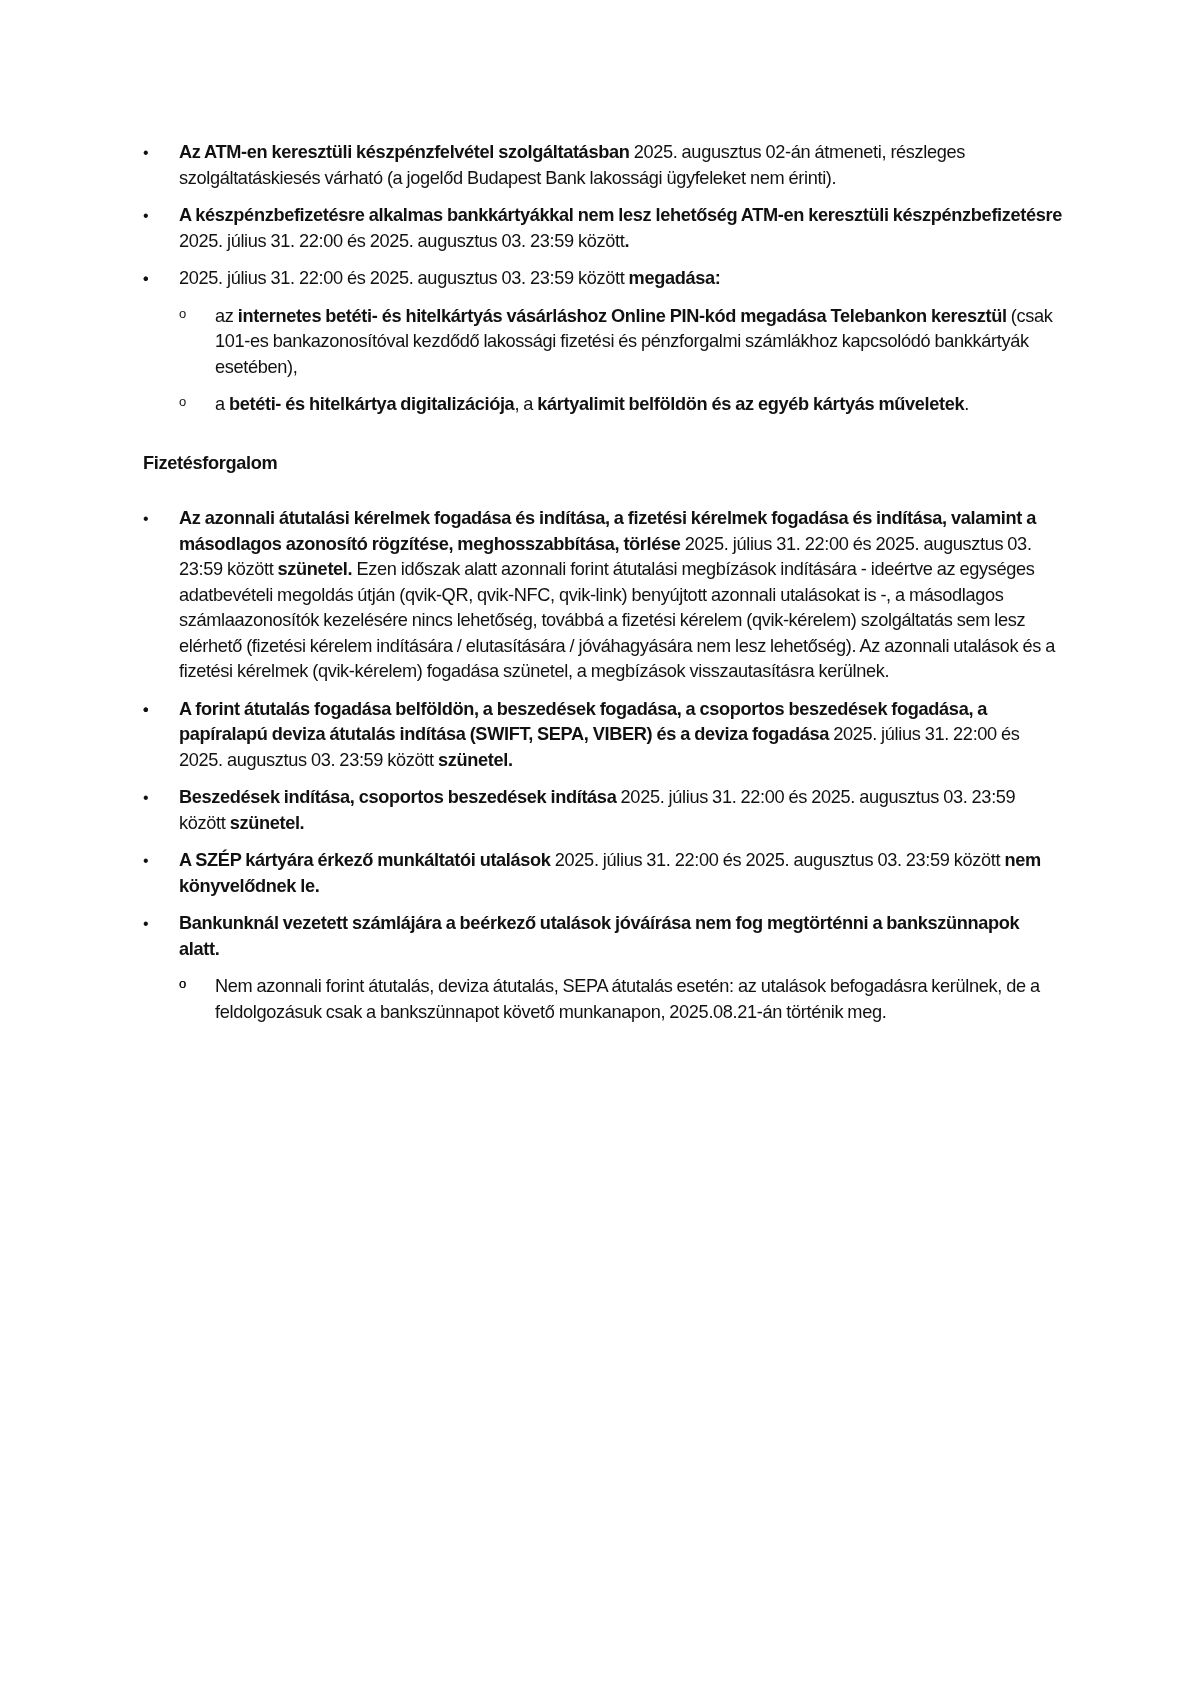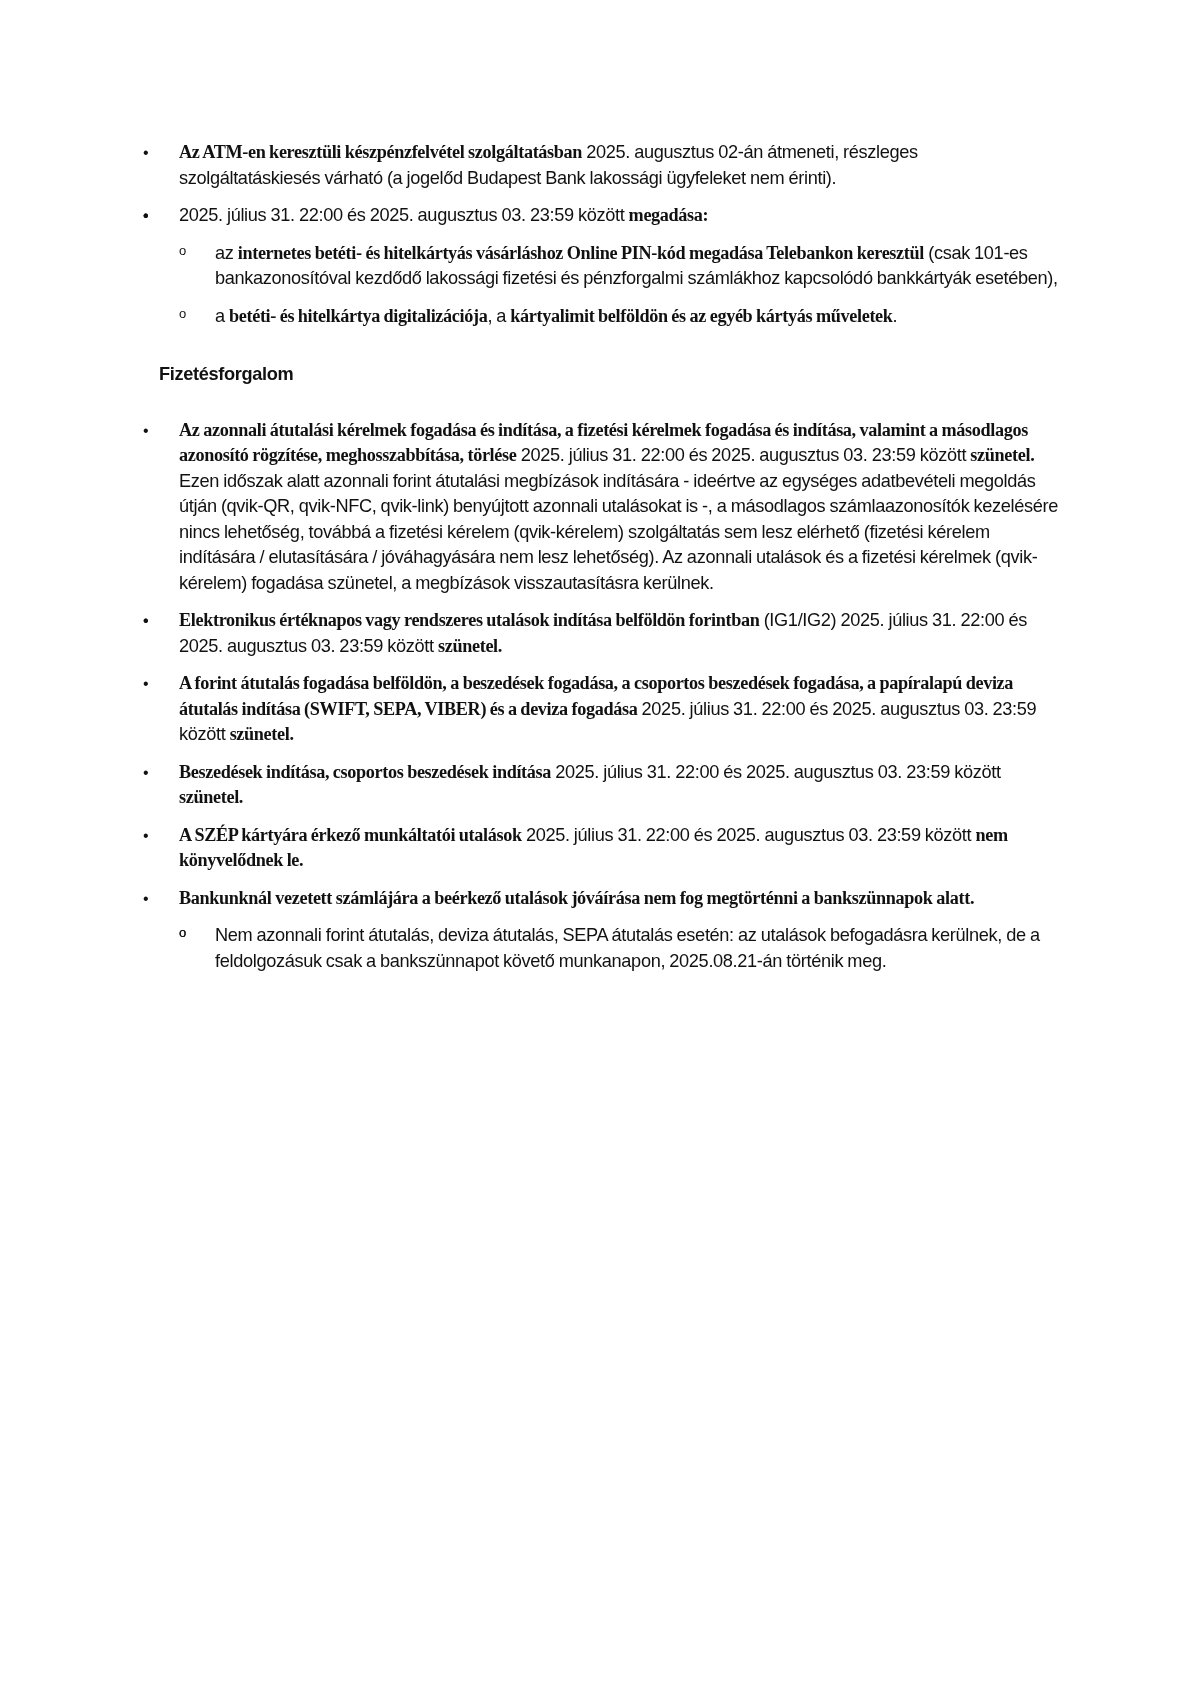--- a/index.html
+++ b/index.html
@@ -46,47 +46,47 @@
       padding-left: 36px;
       margin-bottom: 12px;
     }
     ul.l2.tight > li { margin-bottom: 0; }
     ul.l2 > li > .bullet {
       position: absolute;
       left: 0; top: -3px;
       font-size: 13px;
       line-height: 25.5px;
     }
-    b { font-weight: bold; font-family: Liberation Serif, serif; }
+    b { font-weight: bold; }
     .section-heading {
       font-weight: bold;
-      margin: 16px;
+      margin: 0;
     }
     .h1 { margin-top: 33px; margin-bottom: 30px; }
     .h2 { margin-top: 73px; }
   </style>
 </head>
 <body>
 
 <div class="page">
   <div class="content">
     <ul class="l1" id="list1">
         <li><span class="bullet">•</span><span><b>Az ATM-en keresztüli készpénzfelvétel szolgáltatásban</b><span> 2025. augusztus 02-án átmeneti, részleges szolgáltatáskiesés várható (a jogelőd Budapest Bank lakossági ügyfeleket nem érinti).</span></span></li>
-        <li><span class="bullet">•</span></li>
+        <li><span class="bullet">•</span><span><b>A készpénzbefizetésre alkalmas bankkártyákkal nem lesz lehetőség ATM-en keresztüli készpénzbefizetésre</b><span> 2025. július 31. 22:00 és 2025. augusztus 03. 23:59 között</span><b>.</b></span></li>
         <li><span class="bullet">•</span></li>
         <li><span class="bullet">•</span><span><span>2025. július 31. 22:00 és 2025. augusztus 03. 23:59 között </span><b>megadása:</b></span><ul class="l2">
             <li><span class="bullet">o</span><span><span>az </span><b>internetes betéti- és hitelkártyás vásárláshoz Online PIN-kód megadása Telebankon keresztül</b><span> (csak 101-es bankazonosítóval kezdődő lakossági fizetési és pénzforgalmi számlákhoz kapcsolódó bankkártyák esetében),</span></span></li>
             <li><span class="bullet">o</span><span><span>a </span><b>betéti- és hitelkártya digitalizációja</b><span>, a </span><b>kártyalimit belföldön és az egyéb kártyás műveletek</b><span>.</span></span></li>
           </ul></li>
       </ul>
     <p class="section-heading h1">Fizetésforgalom</p>
     <ul class="l1" id="list2">
         <li><span class="bullet">•</span><span><b>Az azonnali átutalási kérelmek fogadása és indítása, a fizetési kérelmek fogadása és indítása, valamint a másodlagos azonosító rögzítése, meghosszabbítása, törlése</b><span> 2025. július 31. 22:00 és 2025. augusztus 03. 23:59 között </span><b>szünetel.</b><span> Ezen időszak alatt azonnali forint átutalási megbízások indítására - ideértve az egységes adatbevételi megoldás útján (qvik-QR, qvik-NFC, qvik-link) benyújtott azonnali utalásokat is -, a másodlagos számlaazonosítók kezelésére nincs lehetőség, továbbá a fizetési kérelem (qvik-kérelem) szolgáltatás sem lesz elérhető (fizetési kérelem indítására / elutasítására / jóváhagyására nem lesz lehetőség). Az azonnali utalások és a fizetési kérelmek (qvik-kérelem) fogadása szünetel, a megbízások visszautasításra kerülnek.</span></span></li>
         <li><span class="bullet">•</span></li>
-        <li><span class="bullet">•</span><span><b>Elektronikus értéknapos vagy rendszeres utalások indítása belföldön forintban</b><span> (IG1/IG2) 2025. július 31. 22:00 és 2025. augusztus 03. 23:59 között </span><b>szünetel.</b></span></li>
+        <li><span class="bullet">•</span></li>
         <li><span class="bullet">•</span><span><b>A forint átutalás fogadása belföldön, a beszedések fogadása, a csoportos beszedések fogadása, a papíralapú deviza átutalás indítása (SWIFT, SEPA, VIBER) és a deviza fogadása</b><span> 2025. július 31. 22:00 és 2025. augusztus 03. 23:59 között </span><b>szünetel.</b></span></li>
         <li><span class="bullet">•</span><span><b>Beszedések indítása, csoportos beszedések indítása</b><span> 2025. július 31. 22:00 és 2025. augusztus 03. 23:59 között </span><b>szünetel.</b></span></li>
         <li><span class="bullet">•</span><span><b>A SZÉP kártyára érkező munkáltatói utalások</b><span> 2025. július 31. 22:00 és 2025. augusztus 03. 23:59 között </span><b>nem könyvelődnek le.</b></span></li>
         <li><span class="bullet">•</span><span><b>Bankunknál vezetett számlájára a beérkező utalások jóváírása nem fog megtörténni a bankszünnapok alatt.</b></span><ul class="l2 tight">
             <li><span class="bullet">o</span></li>
             <li><span class="bullet">o</span><span><span>Nem azonnali forint átutalás, deviza átutalás, SEPA átutalás esetén: az utalások befogadásra kerülnek, de a feldolgozásuk csak a bankszünnapot követő munkanapon, 2025.08.21-án történik meg.</span></span></li>
           </ul></li>
       </ul>
   </div>
 </div>

